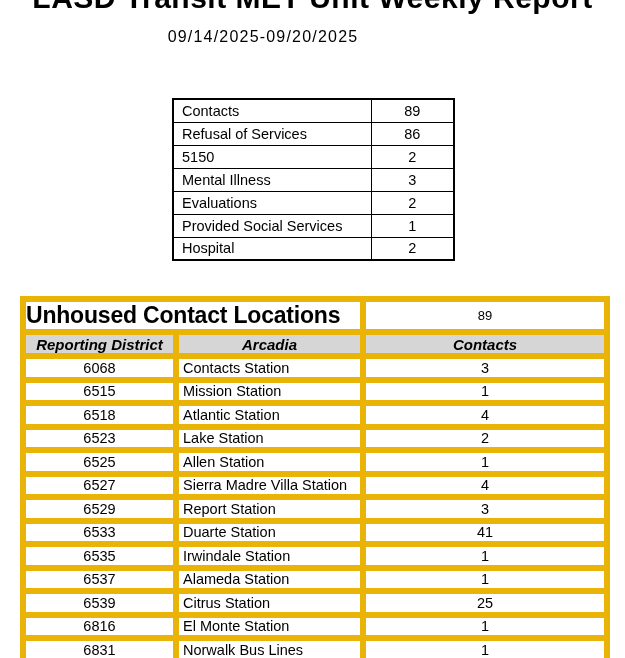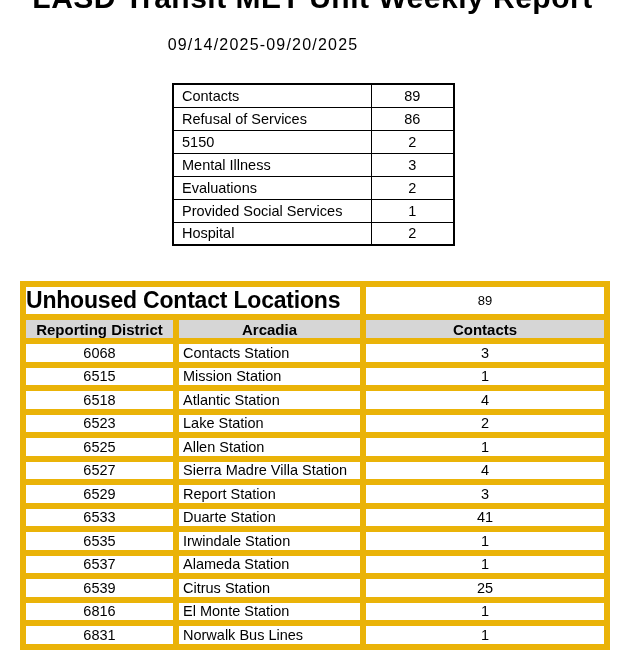--- a/index.html
+++ b/index.html
@@ -24,29 +24,29 @@
     text-align: center;
     font-size: 30px;
     font-weight: 700;
     line-height: 1;
     white-space: nowrap;
     letter-spacing: 0.5px;
   }
 
   .date-range {
     position: absolute;
-    top: 36px;
+    top: 28px;
     left: 0;
     width: 526px;
     text-align: center;
     font-size: 16px;
     letter-spacing: 1.2px;
   }
 
-  table { border-collapse: collapse; table-layout: fixed; }
+  table { border-collapse: collapse; table-layout: fixed; margin-top: 15px; }
 
   
   .summary-table {
     position: absolute;
     left: 172px;
     top: 83px;
     width: 281px;
     border: 2px solid #000;
   }
   .summary-table td {
@@ -86,20 +86,21 @@
     text-align: center;
     font-size: 13px;
     font-weight: 400;
   }
   .loc-header th {
     background: #d6d6d6;
     height: 24px;
     font-size: 15px;
     font-weight: 700;
     text-align: center;
+    font-style: italic;
   }
   .locations-table tbody td {
     height: 23.5px;
     font-size: 14.5px;
   }
   .locations-table tbody td.cell-district { text-align: center; }
   .locations-table tbody td.cell-location { text-align: left; padding-left: 4px; }
   .locations-table tbody td.cell-contacts { text-align: center; }
 </style>
 </head>

